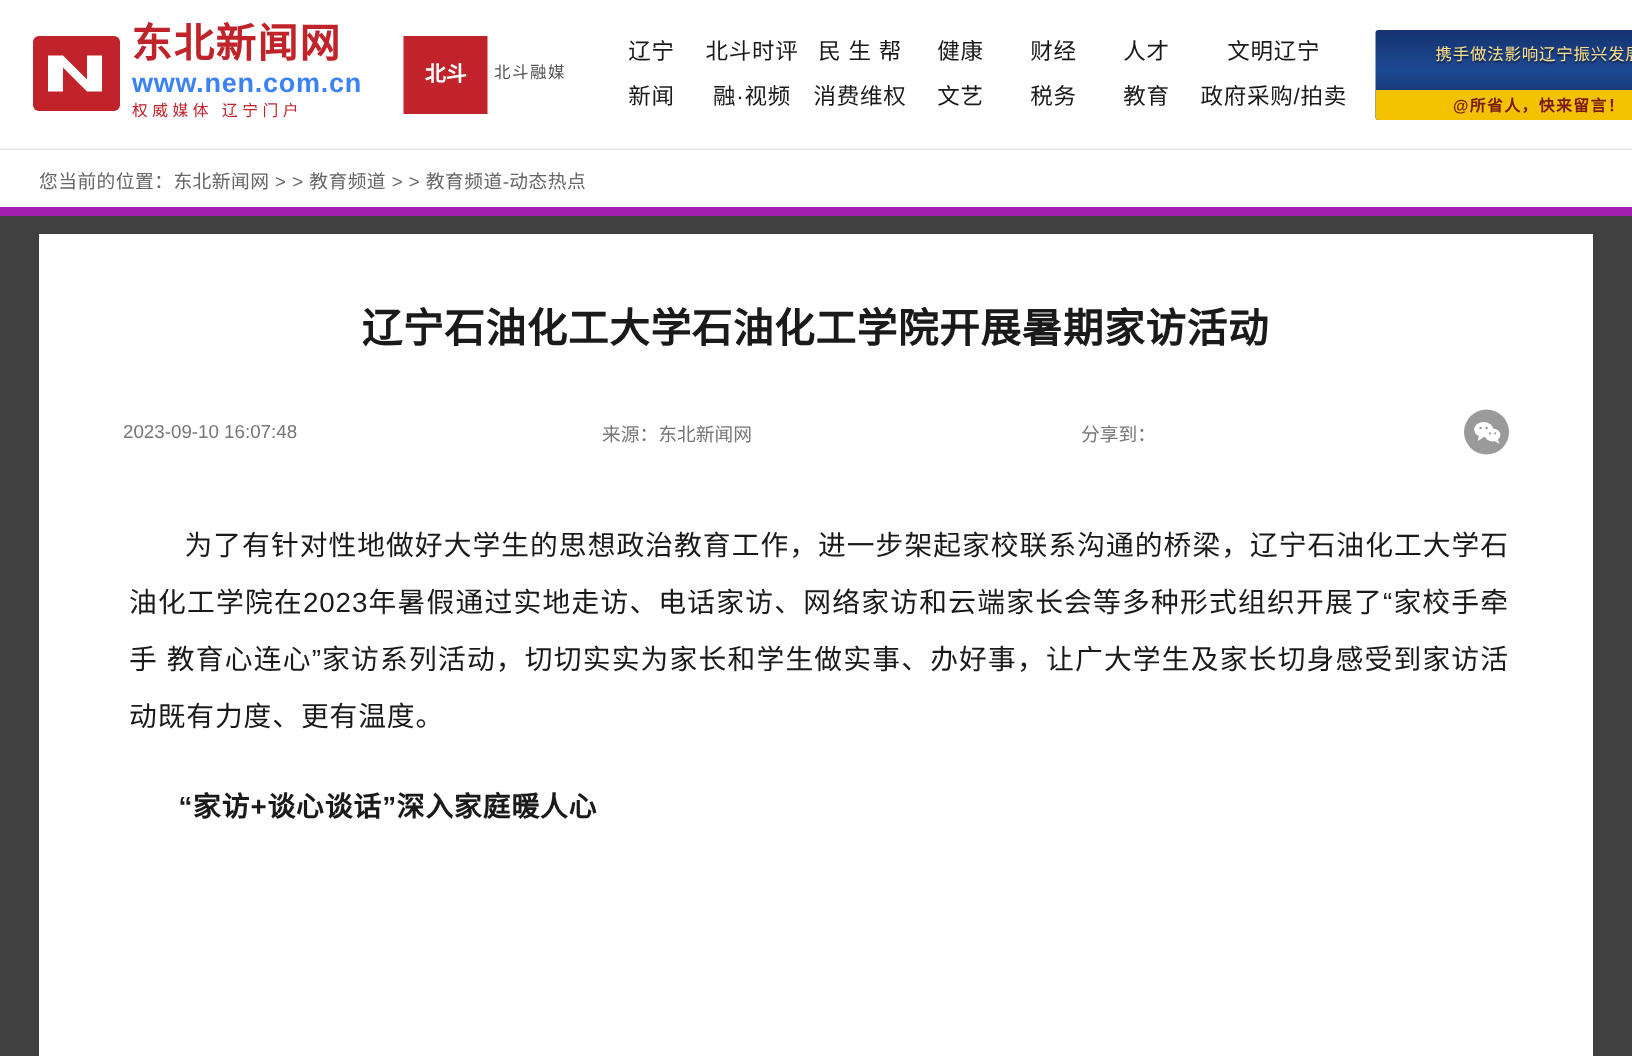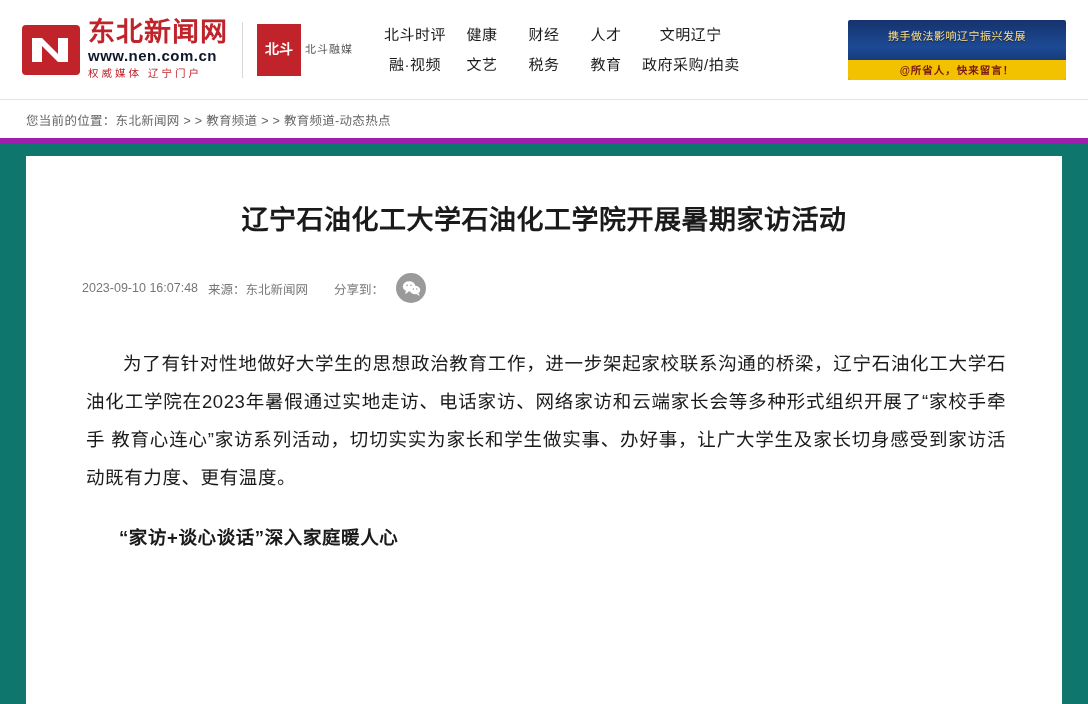--- a/index.html
+++ b/index.html
@@ -42,22 +42,22 @@
   .logo-text { display: flex; flex-direction: column; justify-content: center; }
   .logo-cn {
     font-size: 27px;
     font-weight: bold;
     color: #c0232a;
     letter-spacing: 1px;
     line-height: 1.05;
     font-family: "DejaVu Sans", "Liberation Sans", sans-serif;
   }
   .logo-url {
-    font-size: 15px;
-    color: #0f172a;
+    font-size: 18px;
+    color: #3b82f6;
     font-weight: bold;
     letter-spacing: .5px;
     line-height: 1.3;
     font-family: "Liberation Sans", sans-serif;
   }
   .logo-tag {
     font-size: 10.5px;
     color: #c0232a;
     letter-spacing: 3px;
     line-height: 1.5;
@@ -65,21 +65,21 @@
   .logo-divider {
     width: 1px; height: 56px;
     background: #d8d8d8;
     margin: 0 14px;
   }
   .beidou {
     display: flex; align-items: center;
     flex: 0 0 auto;
   }
   .beidou-badge {
-    width: 44px; height: 52px;
+    width: 56px; height: 52px;
     background: #c0232a;
     color: #fff;
     font-size: 14px;
     font-weight: bold;
     line-height: 1.15;
     display: flex; align-items: center; justify-content: center;
     text-align: center;
     letter-spacing: 0px;
     padding: 2px;
   }
@@ -156,21 +156,21 @@
   }
   .crumb-bar .crumb {
     font-size: 12.5px;
     color: #666;
     letter-spacing: .3px;
   }
   .crumb-bar .crumb a { color: #666; text-decoration: none; }
 
   
   .page-wrap {
-    background: #0f766e;
+    background: #404040;
     padding: 12px 0 0 0;
     height: calc(704px - 100px - 44px);
   }
   .article {
     background: #fff;
     width: 1036px;
     margin: 0 auto;
     min-height: 560px;
     padding: 44px 56px 20px 56px;
   }
@@ -180,22 +180,21 @@
     color: #1a1a1a;
     text-align: center;
     line-height: 1.45;
     letter-spacing: .5px;
     font-family: "DejaVu Sans", "Liberation Sans", sans-serif;
     margin: 0 0 34px 0;
   }
   .art-meta {
     display: flex;
     align-items: center;
-    justify-content: flex-start;
-    gap: 10px;
+    justify-content: space-between;
     font-size: 12.5px;
     color: #777;
     margin-bottom: 42px;
   }
   .art-meta .share-label { margin-left: 16px; }
   .wechat-icon {
     display: inline-flex;
     align-items: center;
     justify-content: center;
     width: 30px; height: 30px;
@@ -238,22 +237,30 @@
 
   <div class="logo-divider"></div>
 
   <div class="beidou">
     <div class="beidou-badge">北斗</div>
     <div class="beidou-sub">北斗融媒</div>
   </div>
 
   <nav class="nav">
     <div class="nav-col">
+      <a href="#">辽宁</a>
+      <a href="#">新闻</a>
+    </div>
+    <div class="nav-col">
       <a href="#">北斗时评</a>
       <a href="#">融·视频</a>
+    </div>
+    <div class="nav-col">
+      <a href="#">民 生 帮</a>
+      <a href="#">消费维权</a>
     </div>
     <div class="nav-col">
       <a href="#">健康</a>
       <a href="#">文艺</a>
     </div>
     <div class="nav-col">
       <a href="#">财经</a>
       <a href="#">税务</a>
     </div>
     <div class="nav-col">

